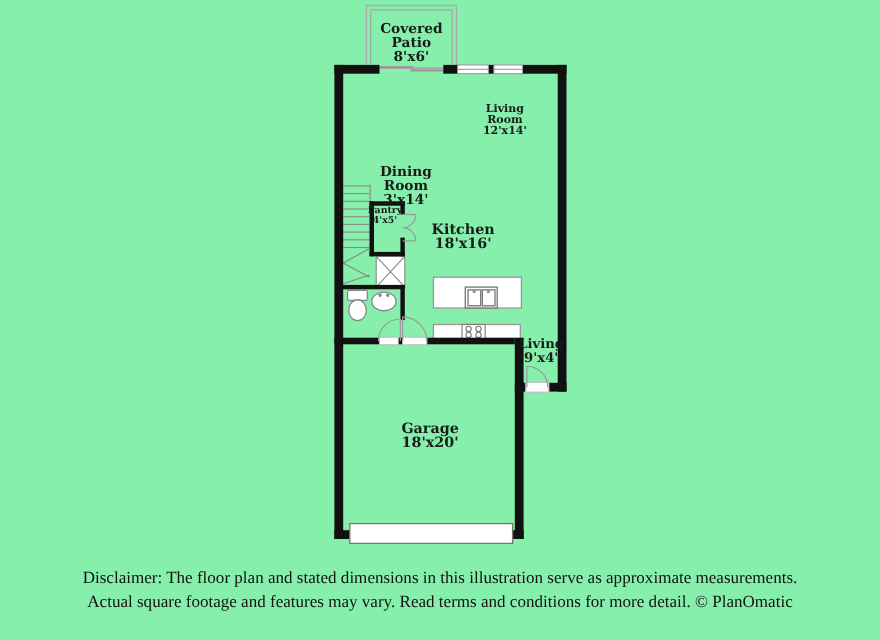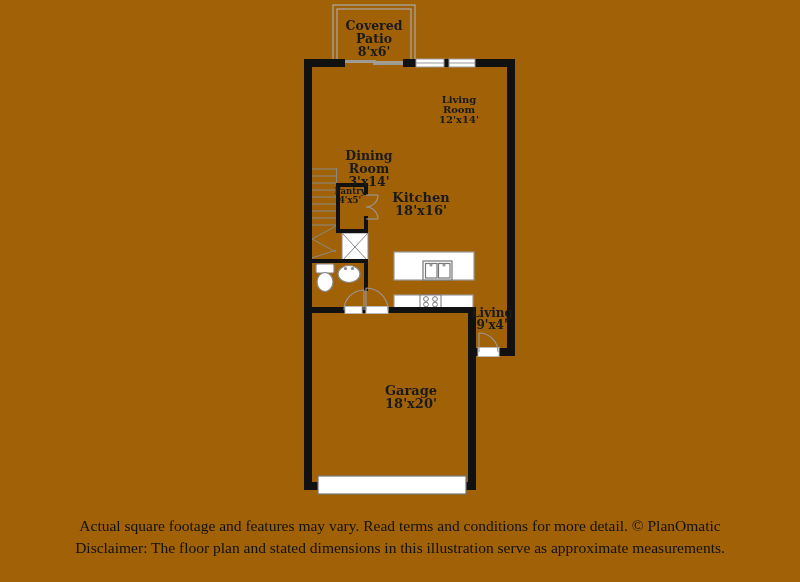--- a/index.html
+++ b/index.html
@@ -1,29 +1,29 @@
 <!DOCTYPE html>
 <html><head>
 <meta charset="utf-8">
 <style>
   html,body{margin:0;padding:0;background:#ffffff;}
-  #canvas{position:relative;width:800px;height:582px;background:#a16207;overflow:hidden;
+  #canvas{position:relative;width:800px;height:582px;background:#86efac;overflow:hidden;
           font-family:"DejaVu Serif", serif;}
   #plan-svg{position:absolute;left:0;top:0;width:800px;height:582px;}
   .room-label{position:absolute;transform:translate(-50%,-50%);text-align:center;
               color:#1a1a1a;font-weight:bold;line-height:1.02;letter-spacing:0;}
   .room-label .dims{display:block;}
   .room-label .rname{display:block;}
   .lbl-patio{left:374px;top:39px;width:78px;font-size:12.5px;}
   .lbl-dining{left:369px;top:122px;width:62px;font-size:12.5px;margin-top:47px;}
   .lbl-living{left:459px;top:110px;width:62px;font-size:10px;}
   .lbl-pantry{left:350px;top:196px;width:44px;font-size:8.5px;}
-  .lbl-kitchen{left:421px;top:204px;width:80px;font-size:13px;}
+  .lbl-kitchen{left:421px;top:216px;width:80px;font-size:13px;}
   .lbl-foyer{left:492px;top:319px;width:56px;font-size:12px;}
-  .lbl-garage{left:411px;top:397px;width:64px;font-size:13px;}
+  .lbl-garage{left:391px;top:397px;width:64px;font-size:13px;}
   .disclaimer{position:absolute;left:0;top:515px;width:800px;text-align:center;
               font-family:"Liberation Serif", serif;font-size:15.5px;line-height:22px;color:#111;}
 </style>
 </head>
 <body>
 
 <div id="canvas">
 
   <svg id="plan-svg" viewBox="0 0 800 582">
 
@@ -178,17 +178,17 @@
     <span class="rname">Living</span>
     <span class="dims">9'x4'</span>
   </div>
 
   <div class="room-label lbl-garage">
     <span class="rname">Garage</span>
     <span class="dims">18'x20'</span>
   </div>
 
   <div class="disclaimer">
+    <div>Disclaimer: The floor plan and stated dimensions in this illustration serve as approximate measurements.</div>
     <div>Actual square footage and features may vary. Read terms and conditions for more detail. © PlanOmatic</div>
-    <div>Disclaimer: The floor plan and stated dimensions in this illustration serve as approximate measurements.</div>
   </div>
 
 </div>
 
 </body></html>

